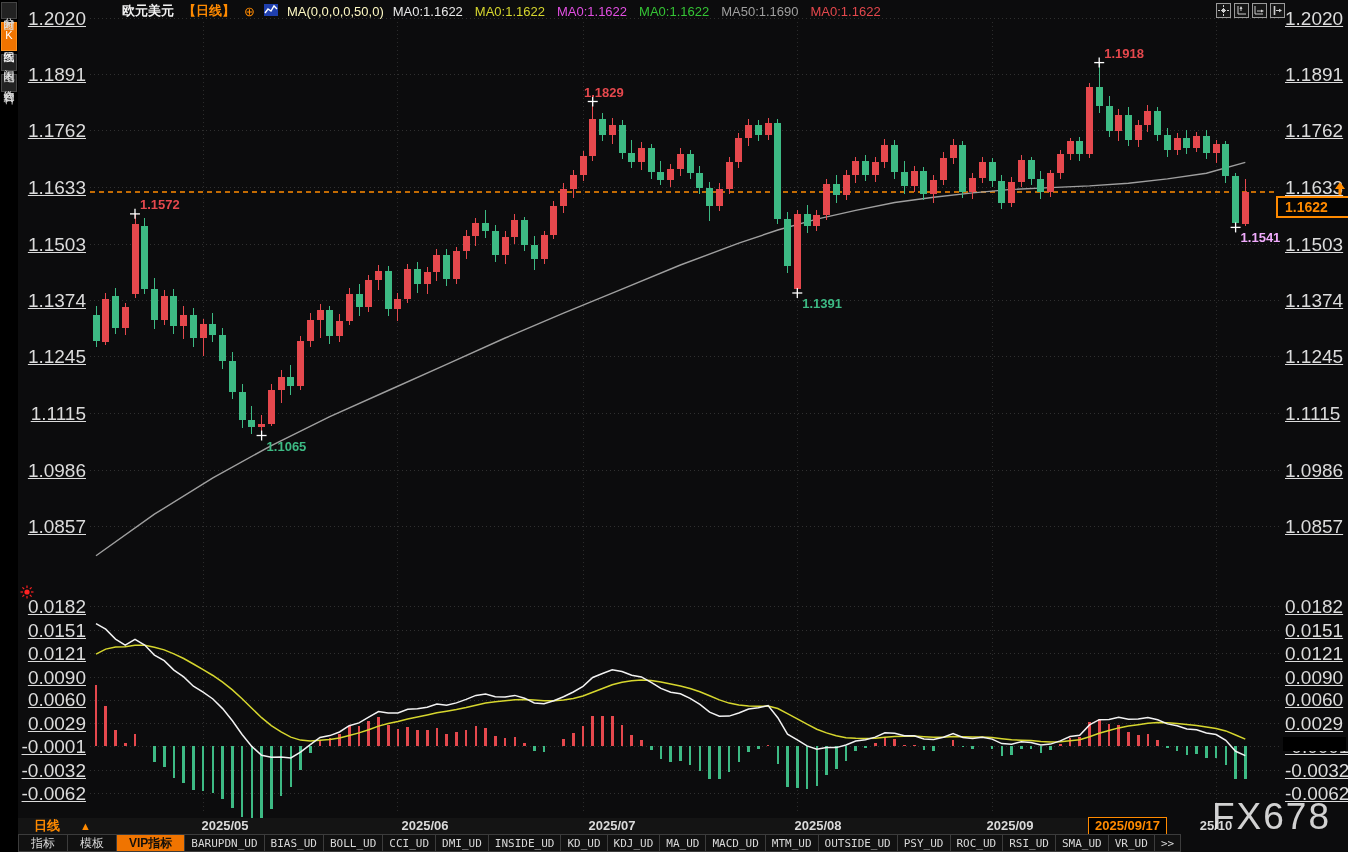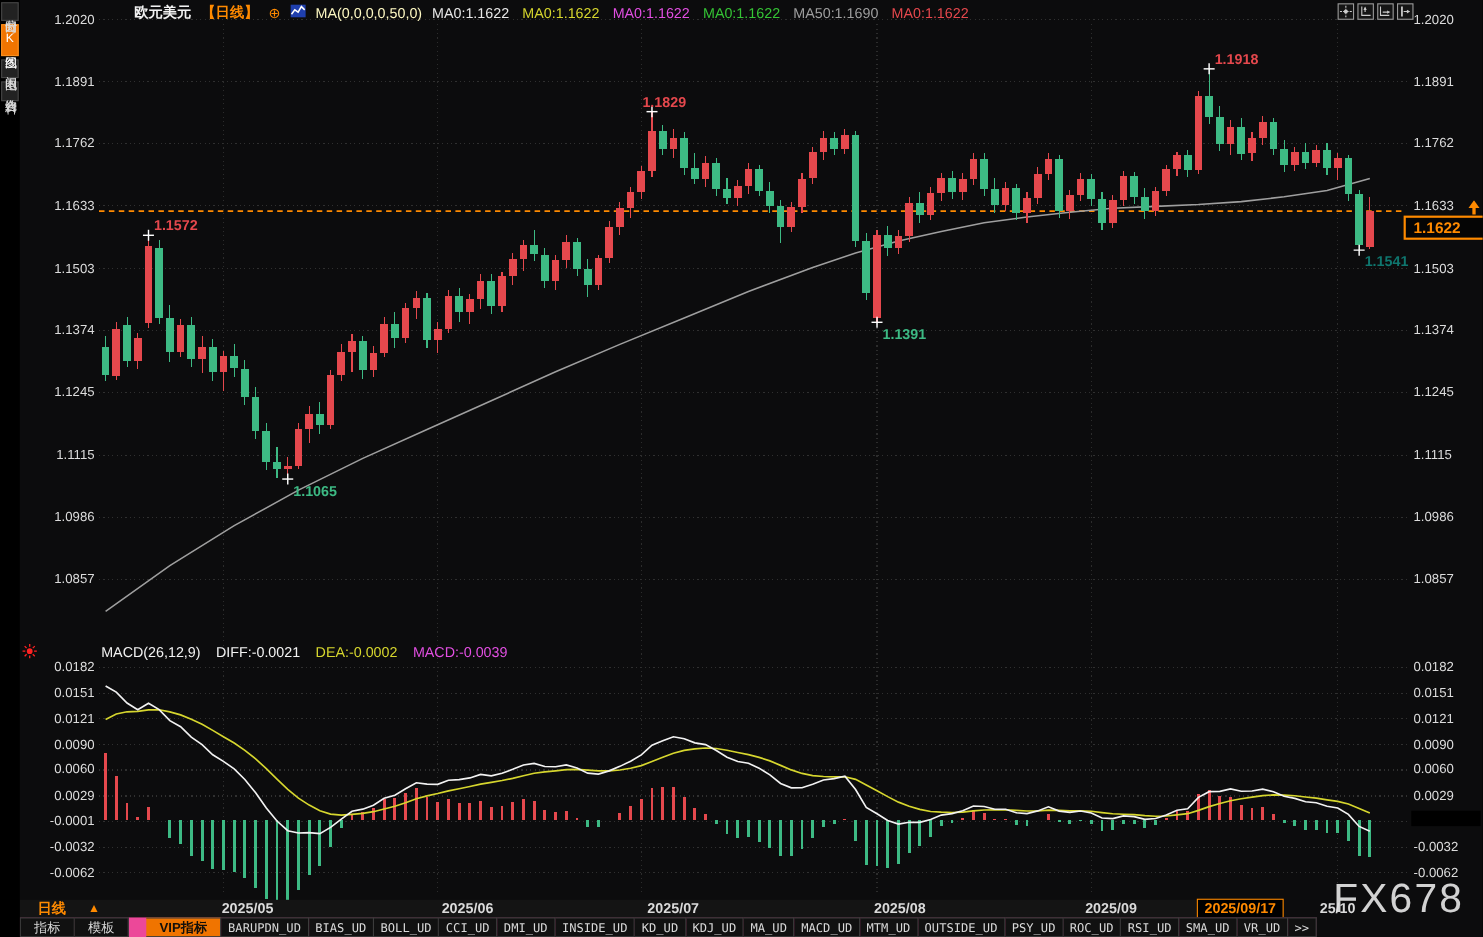--- a/index.html
+++ b/index.html
@@ -18,21 +18,21 @@
   .period{color:#ff8a00;font-weight:bold;}
   .plus-ic{color:#ff8a00;font-size:13px;}
   .ma-set{color:#fef9c3;}
   #ma-values{display:flex;gap:12px;}
   #toolbar-icons{position:absolute;left:1216px;top:3px;display:flex;gap:3px;z-index:4;}
   .tool-btn{width:15px;height:15px;border:1px solid #9a9a9a;background:#151515;display:flex;
       align-items:center;justify-content:center;box-sizing:border-box;cursor:pointer;}
   
   #chart-svg{position:absolute;left:0;top:0;z-index:1;}
   #labels-layer{position:absolute;left:0;top:0;width:1348px;height:852px;z-index:2;pointer-events:none;}
-  .axis-label{position:absolute;color:#dcdcdc;font-size:12px;line-height:15px;}
+  .axis-label{position:absolute;color:#dcdcdc;font-size:19px;line-height:15px;text-decoration:underline;}
   .axis-label.lft{width:70px;text-align:right;left:16px;}
   .axis-label.rgt{left:1285px;}
   .annot{position:absolute;font-size:13px;font-weight:bold;line-height:13px;}
   #plot-hotspot{position:absolute;left:90px;top:22px;width:1192px;height:788px;z-index:3;}
   
   #macd-header{position:absolute;left:92px;top:585px;height:16px;display:flex;gap:14px;
       font-size:13px;z-index:4;white-space:nowrap;}
   #macd-star{position:absolute;left:20px;top:585px;z-index:4;}
   
   #price-tag{position:absolute;left:1276px;top:196px;width:66px;height:18px;background:#050505;
@@ -47,21 +47,21 @@
   .month-lbl{position:absolute;top:0;transform:translateX(-50%);color:#dadada;font-weight:bold;
       font-size:13px;line-height:16px;}
   #date-tooltip{position:absolute;left:1070px;top:-1px;background:#000;border:1px solid #ff8a00;
       color:#ff8a00;font-size:13px;font-weight:bold;line-height:15px;padding:0 6px;z-index:5;}
   
   #bottom-tabs{position:absolute;left:18px;top:834px;height:18px;display:flex;z-index:4;background:#ec4899;}
   .btab{height:18px;line-height:17px;box-sizing:border-box;border:1px solid #3c3c3c;border-left:none;
       background:#111;color:#d8d8d8;font-size:12px;padding:0 12px;cursor:pointer;white-space:nowrap;}
   .btab:first-child{border-left:1px solid #3c3c3c;}
   .btab.mono{font-family:"DejaVu Sans Mono",monospace;font-size:11px;padding:0 6px;}
-  .btab.active{background:#f07400;color:#14100a;font-weight:bold;margin-left:16px;}
+  .btab.active{background:#f07400;color:#14100a;font-weight:bold;}
   
   #watermark{position:absolute;left:1212px;top:796px;color:#e3e3e3;font-size:37px;letter-spacing:2px;
       opacity:.92;z-index:6;pointer-events:none;font-family:"Liberation Sans",sans-serif;}
 </style>
 </head>
 <body>
 
 <div id="app">
 
   <aside id="sidebar">
@@ -778,21 +778,21 @@
         <line x1="1230.58" x2="1240.58" y1="227.4" y2="227.4" stroke="#ffffff" stroke-width="1.3"></line>
         <line x1="1235.6" x2="1235.6" y1="222.42359000000025" y2="232.42359000000025" stroke="#ffffff" stroke-width="1.3"></line>
       </g>
     </svg>
   <div id="labels-layer">
       <div class="annot" style="color: rgb(229, 72, 77); left: 139.96px; top: 197.87px;">1.1572</div>
       <div class="annot" style="color: rgb(229, 72, 77); left: 584px; top: 85.5071px;">1.1829</div>
       <div class="annot" style="color: rgb(229, 72, 77); left: 1104.22px; top: 46.5954px;">1.1918</div>
       <div class="annot" style="color: rgb(61, 186, 132); left: 266.58px; top: 439.536px;">1.1065</div>
       <div class="annot" style="color: rgb(61, 186, 132); left: 802.28px; top: 297.005px;">1.1391</div>
-      <div class="annot" style="color: #0f766e; left: 1240.58px; top: 231.424px;">1.1541</div>
+      <div class="annot" style="color: #f0abfc; left: 1240.58px; top: 231.424px;">1.1541</div>
       <div class="axis-label lft" style="top: 10.5px;">1.2020</div>
       <div class="axis-label rgt" style="top: 10.5px;">1.2020</div>
       <div class="axis-label lft" style="top: 66.9001px;">1.1891</div>
       <div class="axis-label rgt" style="top: 66.9001px;">1.1891</div>
       <div class="axis-label lft" style="top: 123.3px;">1.1762</div>
       <div class="axis-label rgt" style="top: 123.3px;">1.1762</div>
       <div class="axis-label lft" style="top: 179.7px;">1.1633</div>
       <div class="axis-label rgt" style="top: 179.7px;">1.1633</div>
       <div class="axis-label lft" style="top: 236.538px;">1.1503</div>
       <div class="axis-label rgt" style="top: 236.538px;">1.1503</div>
@@ -836,26 +836,20 @@
           <line x1="11" y1="7" x2="13.5" y2="7"></line>
         <line x1="2.4" y1="2.4" x2="4.2" y2="4.2"></line>
           <line x1="9.8" y1="9.8" x2="11.6" y2="11.6"></line>
         <line x1="11.6" y1="2.4" x2="9.8" y2="4.2"></line>
           <line x1="4.2" y1="9.8" x2="2.4" y2="11.6"></line>
       </g>
       <circle cx="7" cy="7" r="2.6" fill="#ff2222"></circle>
     </svg>
   </span>
 
-  <div id="macd-header">
-    <span style="color:#f2f2f2">MACD(26,12,9)</span>
-    <span style="color:#f2f2f2">DIFF:-0.0021</span>
-    <span style="color:#d6d62e">DEA:-0.0002</span>
-    <span style="color:#e24fe2">MACD:-0.0039</span>
-  </div>
 
   <div id="price-tag">
     <span>1.1622</span>
   </div>
   <span id="latest-arrow">
     <svg width="12" height="15">
         <polygon points="6,0 11,7 1,7" fill="#ff8a00"></polygon>
         <rect x="4.5" y="7" width="3" height="6" fill="#ff8a00"></rect>
       </svg>
   </span>

